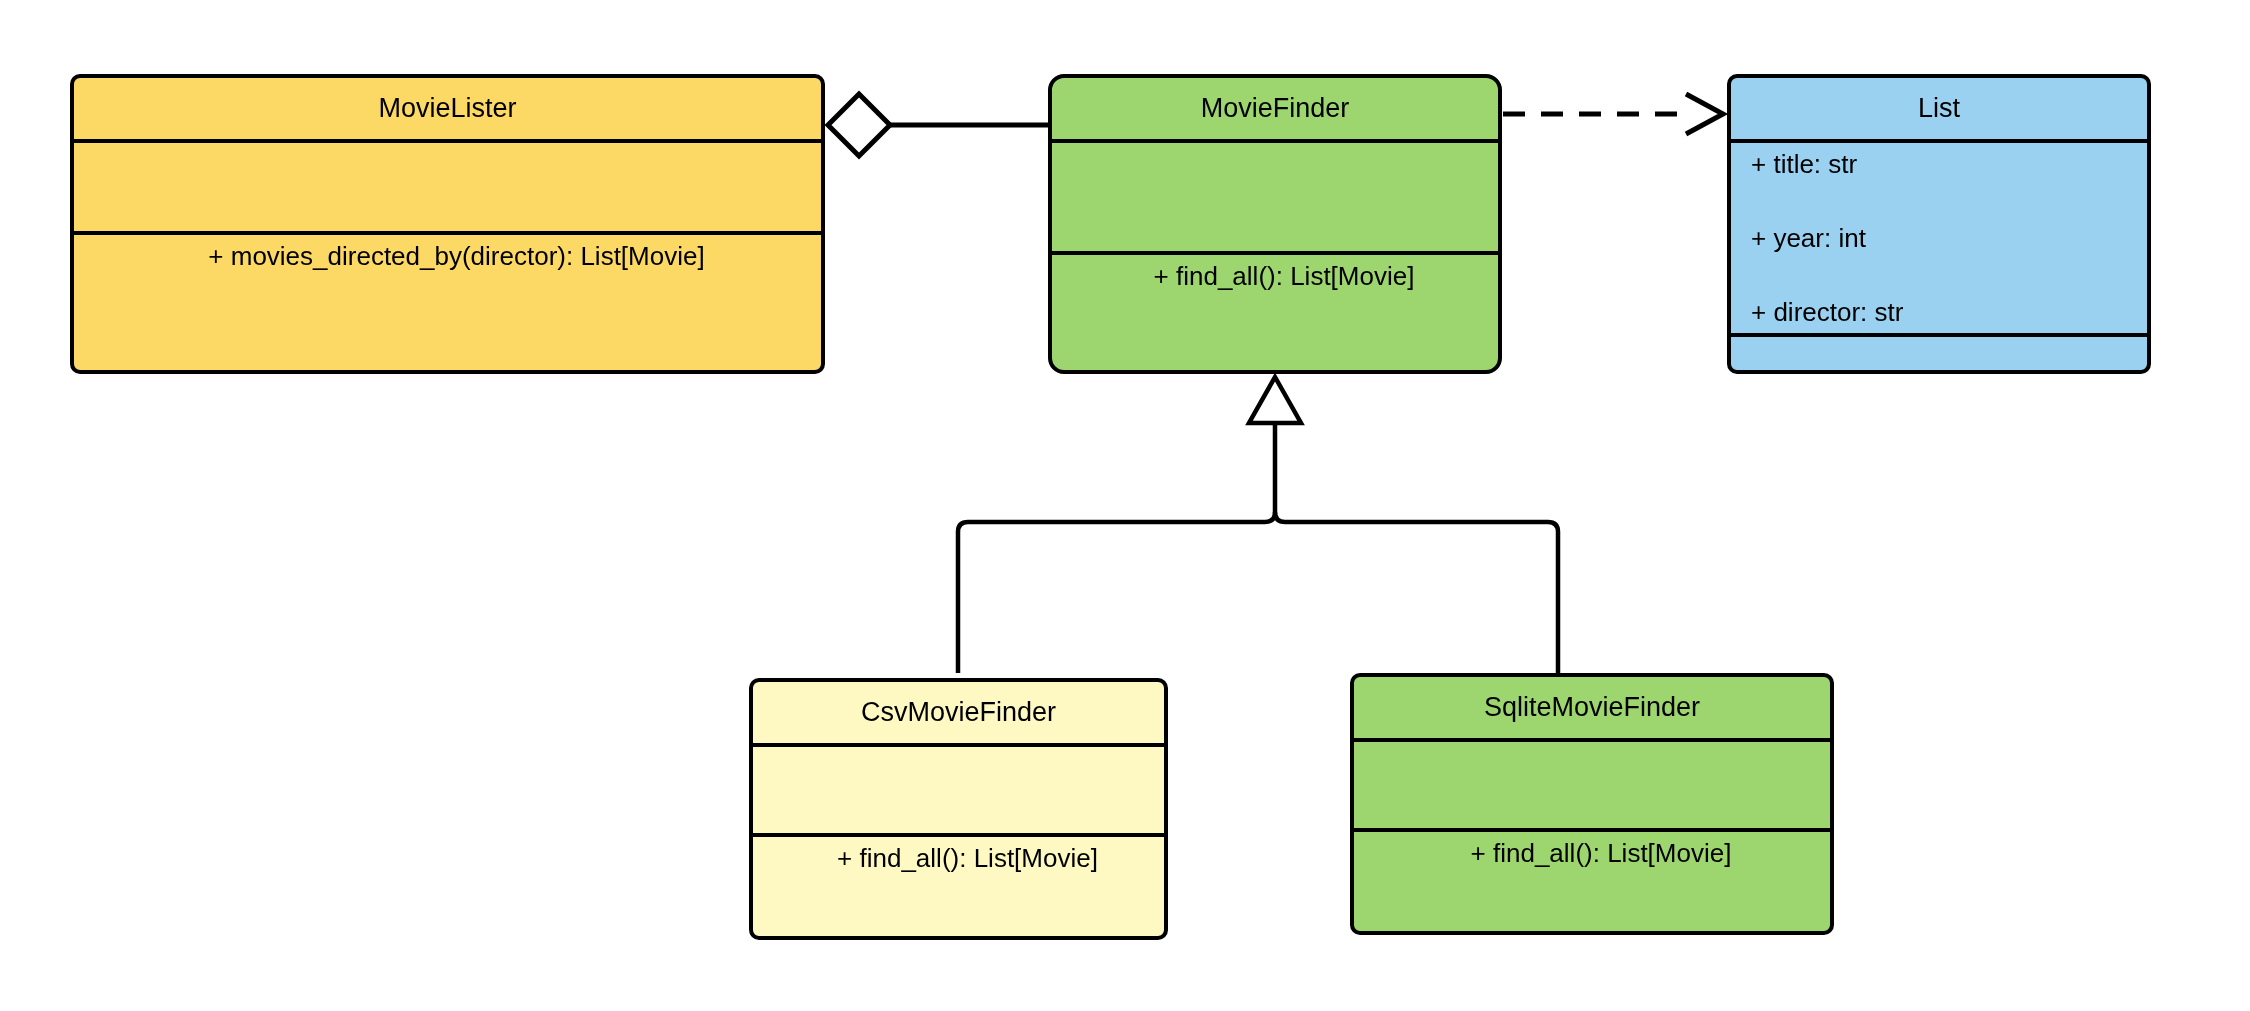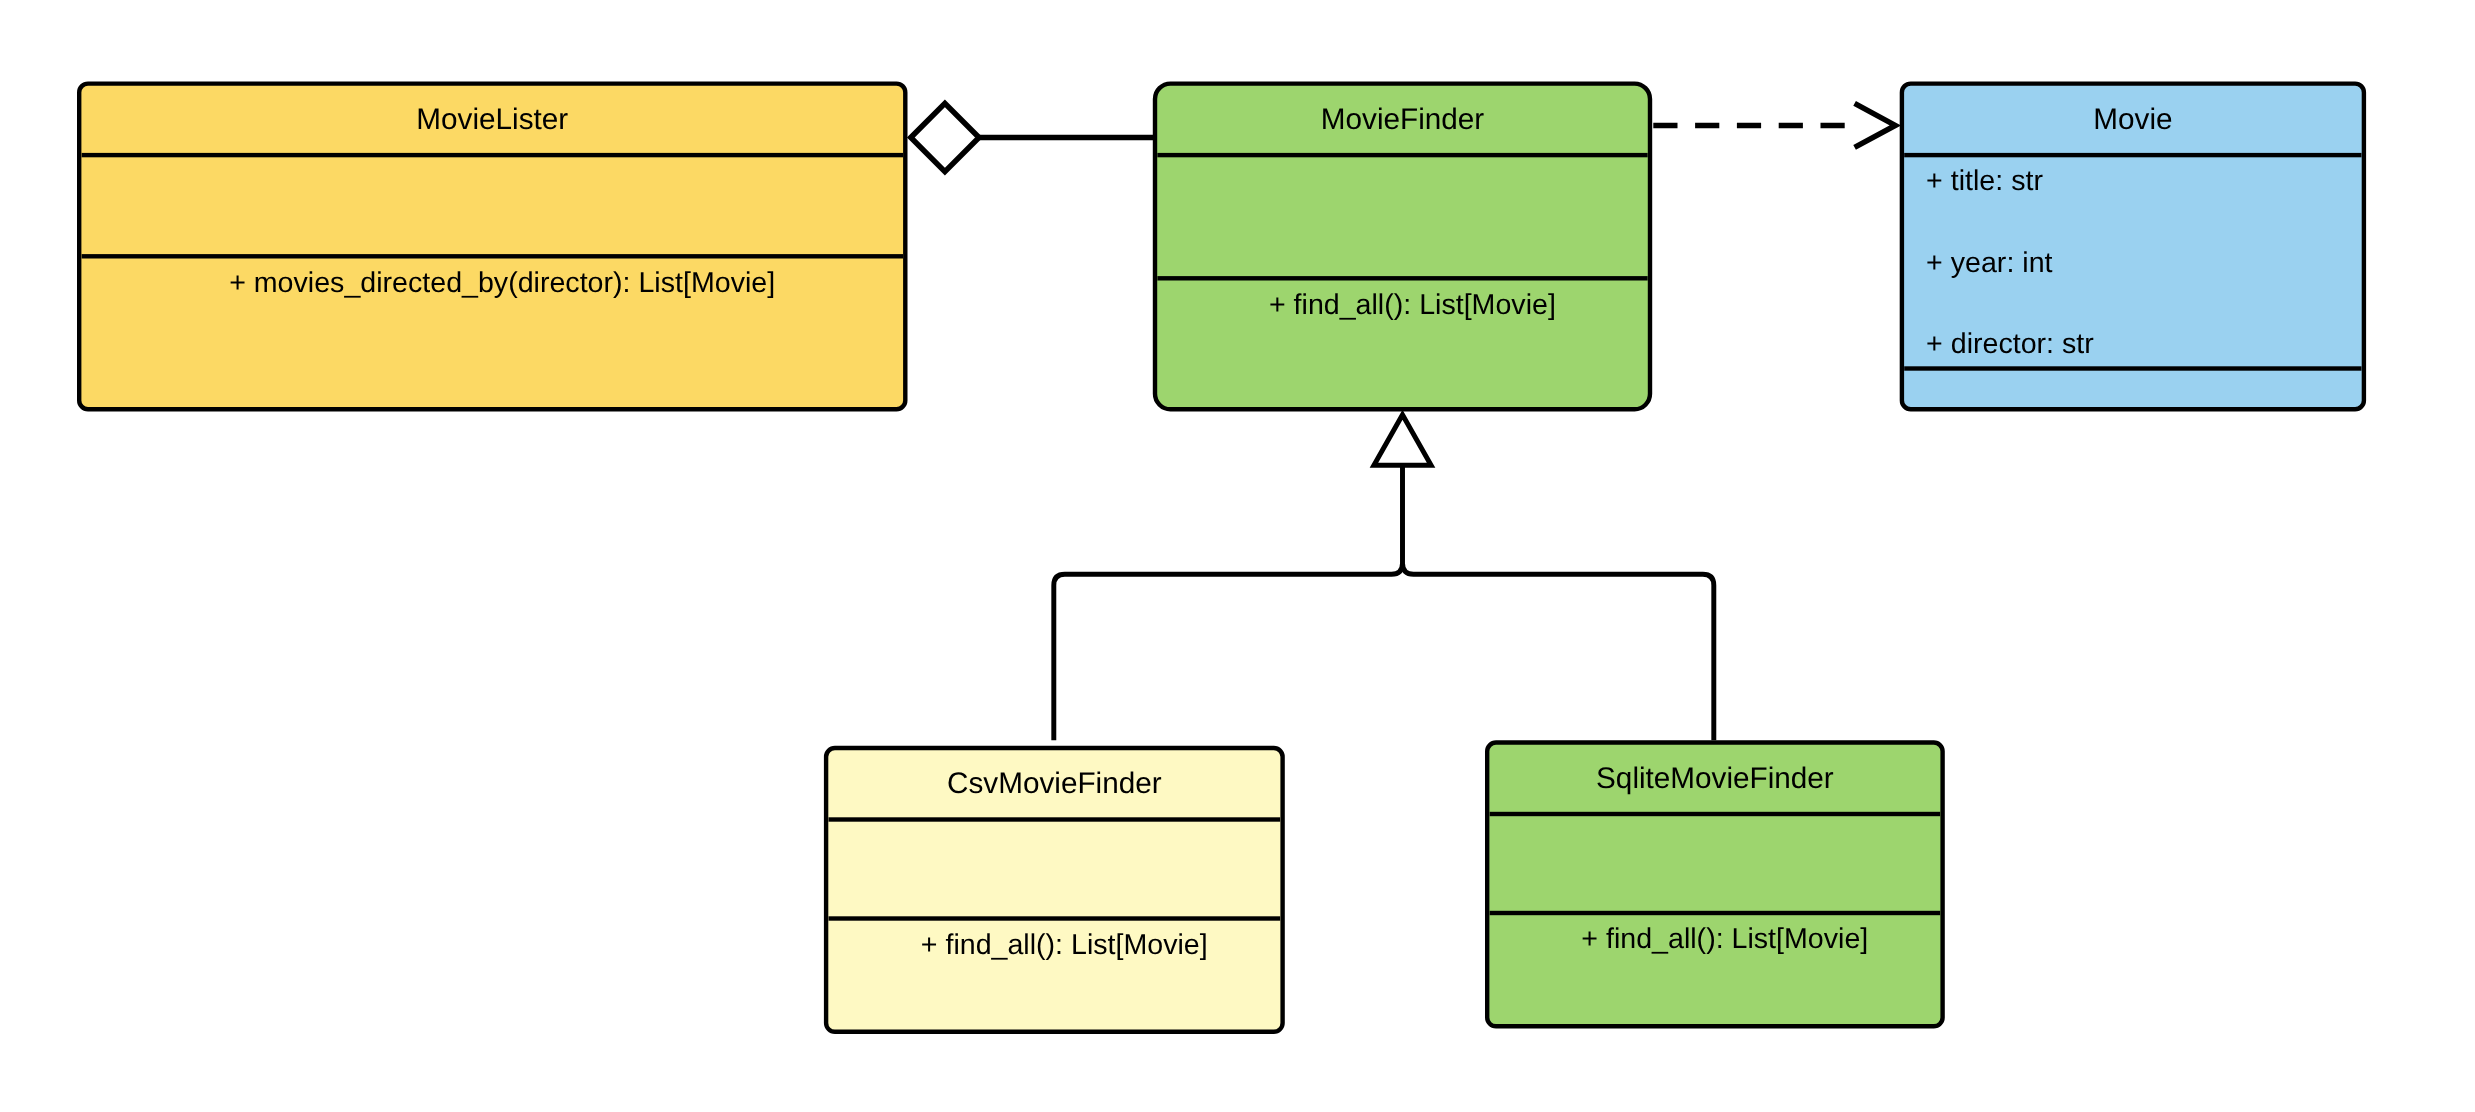--- a/index.html
+++ b/index.html
@@ -87,41 +87,41 @@
       <span>MovieFinder</span>
     </div>
     <div class="sec attrs" style="flex: 0 0 112px;"></div>
     <div class="sec methods">
       <div class="member-line">+ find_all(): List[Movie]</div>
     </div>
   </div>
 
   <div class="node" style="left: 1727px; top: 74px; width: 424px; height: 300px; background: rgb(154, 209, 240);">
     <div class="sec title">
-      <span>Movie</span>
+      <span>List</span>
     </div>
     <div class="sec attrs" style="flex: 0 0 152px; gap: 32px;">
       <div class="member-line">+ title: str</div>
       <div class="member-line">+ year: int</div>
       <div class="member-line">+ director: str</div>
     </div>
     <div class="sec methods"></div>
   </div>
 
   <div class="node" style="left: 749px; top: 678px; width: 419px; height: 262px; background: #fef9c3;">
     <div class="sec title">
       <span>CsvMovieFinder</span>
     </div>
     <div class="sec attrs" style="flex: 0 0 90px;"></div>
     <div class="sec methods">
       <div class="member-line">+ find_all(): List[Movie]</div>
     </div>
   </div>
 
-  <div class="node" style="left: 1350px; top: 673px; width: 418px; height: 262px; background: rgb(157, 213, 110);">
+  <div class="node" style="left: 1350px; top: 673px; width: 484px; height: 262px; background: rgb(157, 213, 110);">
     <div class="sec title">
       <span>SqliteMovieFinder</span>
     </div>
     <div class="sec attrs" style="flex: 0 0 90px;"></div>
     <div class="sec methods">
       <div class="member-line">+ find_all(): List[Movie]</div>
     </div>
   </div>
 
 </div>

